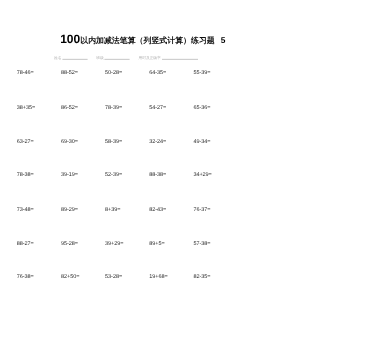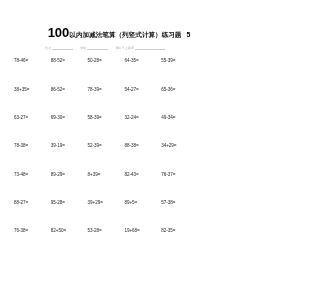--- a/index.html
+++ b/index.html
@@ -22,21 +22,21 @@
     position: relative;
     background: #ffffff;
   }
   .title-row {
     margin-top: 24px;
     text-align: center;
     white-space: nowrap;
     line-height: 1;
   }
   .title-num {
-    font-size: 13px;
+    font-size: 10px;
     font-weight: bold;
     color: #000;
     letter-spacing: 0;
     margin-left: 28px;
   }
   .title-main {
     font-size: 6.6px;
     font-weight: bold;
     color: #111;
   }

